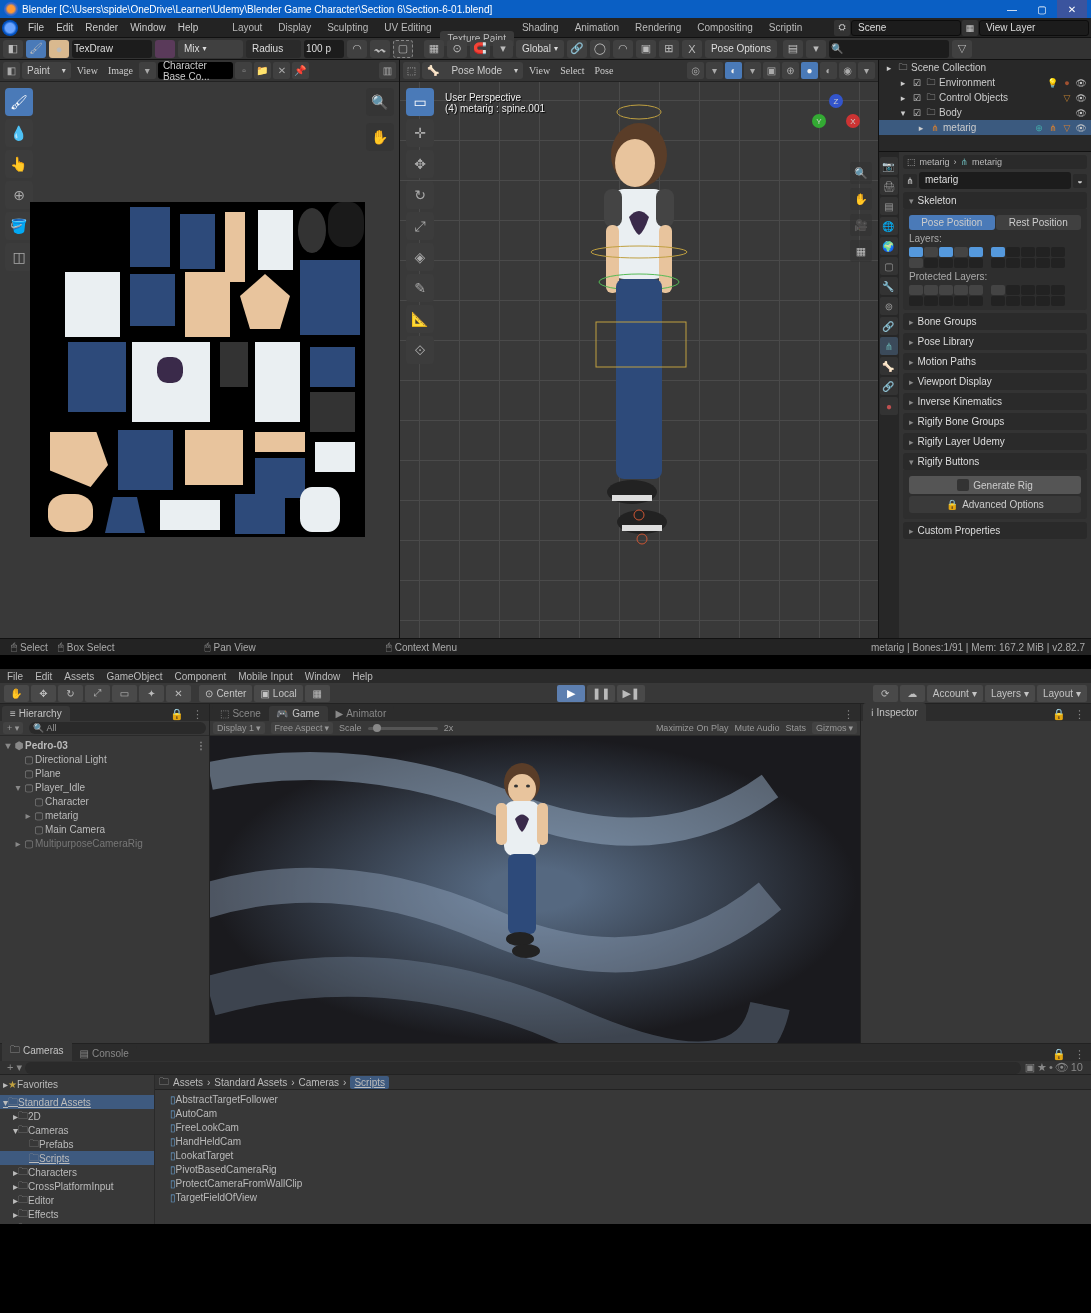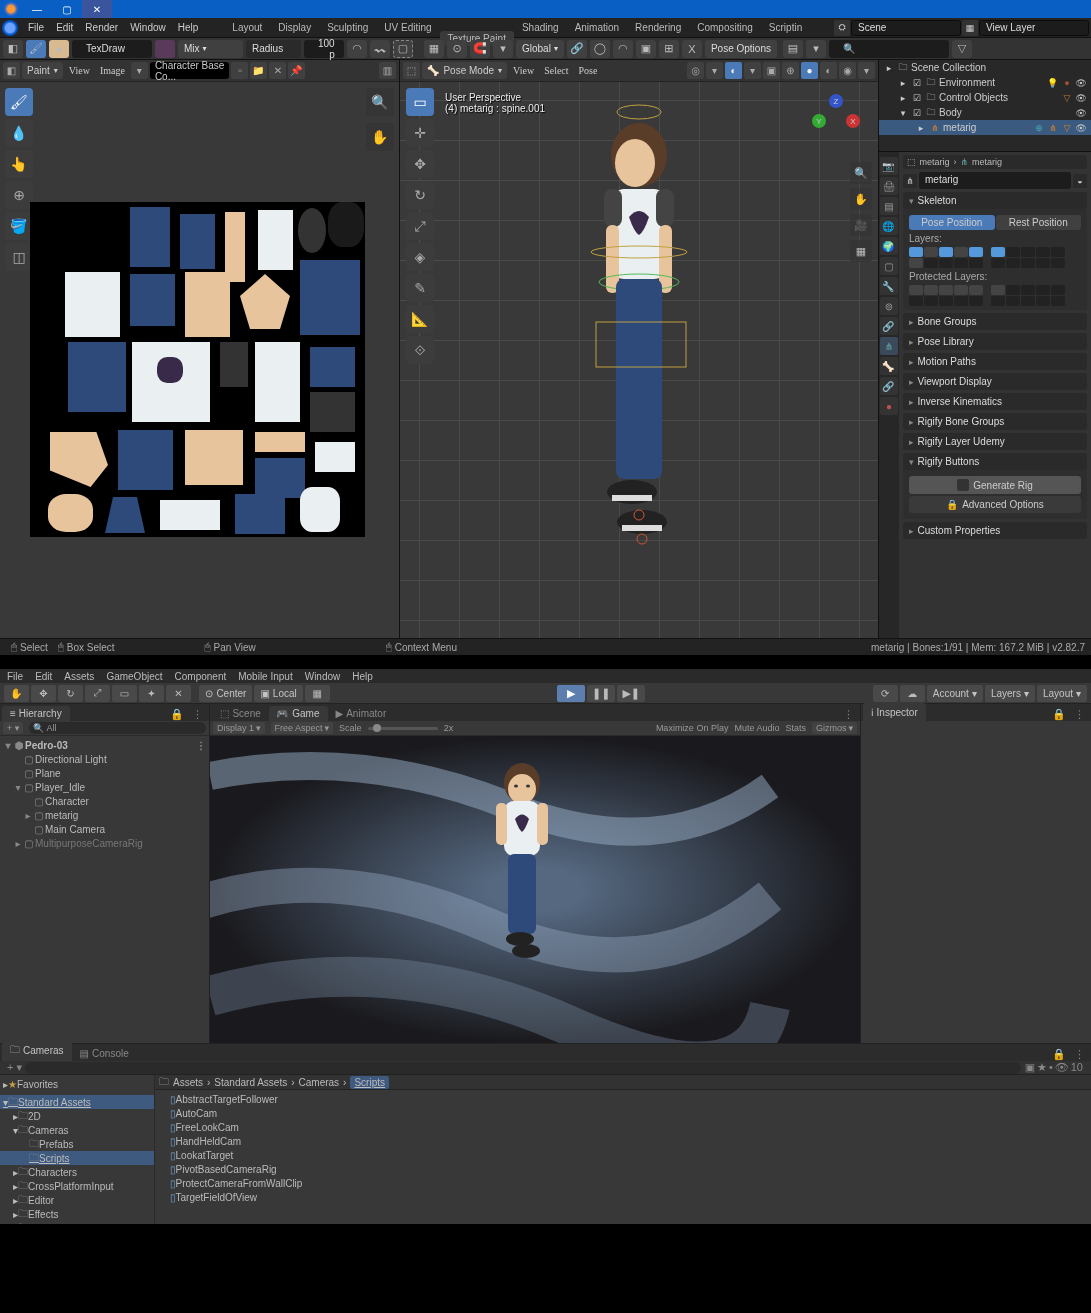--- a/index.html
+++ b/index.html
@@ -17,30 +17,30 @@
   .menubar .menu { padding: 0 6px; font-size: 10px; color: #ccc; }
   .menubar .tab { padding: 2px 8px; font-size: 10px; color: #bbb; }
   .menubar .tab.active { background: #3a3a3a; border-radius: 3px 3px 0 0; margin-top: 22px; }
   .menubar .spacer { flex: 1; }
   .menubar .field { background: #1c1c1c; border: 1px solid #0c0c0c; border-radius: 3px; padding: 1px 6px; font-size: 10px; color: #ddd; height: 16px; display:flex; align-items:center; gap:3px;}
   .menubar .btn { width: 16px; height: 16px; background: #333; border-radius: 2px; margin: 0 1px; display:flex; align-items:center; justify-content:center; font-size:9px;}
   
   .toolbar { background: #333; height: 22px; display: flex; align-items: center; padding: 0 3px; gap: 3px; border-bottom: 1px solid #111; }
   .toolbar .icon { width: 20px; height: 18px; background: #404040; border-radius: 3px; display:flex; align-items:center; justify-content:center; font-size:11px; color:#bbb;}
   .toolbar .icon.active { background: #4a7ab8; }
-  .toolbar .txtfield { background: #1c1c1c; border-radius: 3px; padding: 2px 14px; font-size: 10px; color: #ddd; height: 18px; display:flex; align-items:center;}
+  .toolbar .txtfield { background: #1c1c1c; border-radius: 3px; padding: 2px 2px; font-size: 10px; color: #ddd; height: 18px; display:flex; align-items:center;}
   .toolbar .dd { background: #404040; border-radius: 3px; padding: 2px 6px; font-size: 10px; color: #ddd; height: 18px; display:flex; align-items:center; gap:3px;}
   
   .workspace { display: flex; background: #232323; height: 578px; }
   .panel-l { width: 400px; border-right: 1px solid #111; display:flex; flex-direction:column;}
   .panel-c { flex: 1; border-right: 1px solid #111; display:flex; flex-direction:column; position:relative;}
   .panel-r { width: 212px; display:flex; flex-direction:column;}
   
   .subheader { height: 22px; background: #333; border-bottom: 1px solid #222; display: flex; align-items: center; padding: 0 3px; gap: 2px; }
-  .subheader .dd { background: #404040; border-radius: 3px; padding: 1px 5px; font-size: 10px; color: #ccc; height: 17px; display:flex; align-items:center; gap:4px;}
+  .subheader .dd { background: #404040; border-radius: 3px; padding: 1px 5px; font-size: 10px; color: #ccc; height: 17px; display:flex; align-items:center; gap:12px;}
   .subheader .txt { font-size: 10px; color: #ccc; padding: 0 4px; font-family: Liberation Serif, serif; }
   .subheader .icon { width: 17px; height: 17px; background: #404040; border-radius: 2px; display:flex;align-items:center;justify-content:center;font-size:10px; color:#aaa;}
   .subheader .icon.blue { background:#4a7ab8; color:#eee; }
   
   .editor-body { flex:1; background: #393939; position:relative; }
   .img-toolbar { position:absolute; top:6px; left:5px; display:flex; flex-direction:column; gap:3px;}
   .img-toolcat { width:28px; height:28px; background:#3c3c3c; border-radius:4px; display:flex;align-items:center;justify-content:center; font-size:14px; color:#aaa;}
   .img-toolcat.active { background:#4a7ab8; color:#fff;}
   .img-toolbar-r { position:absolute; top:6px; right:5px; display:flex; flex-direction:column; gap:7px;}
   
@@ -138,20 +138,21 @@
   .u-files-list { flex:1; padding:2px 0;}
   .folder-icon { color:#999;}
   .cs-icon { color:#6aa0d0;}
 </style>
 </head>
 <body>
 
 <div class="blender">
 <div class="titlebar">
   <span style="width:14px;height:14px;background:radial-gradient(circle,#ff9933 35%,#3366cc 60%);border-radius:50%;margin-right:4px;"></span>
+  <span class="title">Blender  [C:\Users\spide\OneDrive\Learner\Udemy\Blender Game Character\Section 6\Section-6-01.blend]</span>
   <span class="winbtn">—</span>
   <span class="winbtn">▢</span>
   <span class="winbtn close">✕</span>
 </div>
 
 <div class="menubar">
   <span class="logo"></span>
   <span class="menu">File</span>
   <span class="menu">Edit</span>
   <span class="menu">Render</span>

